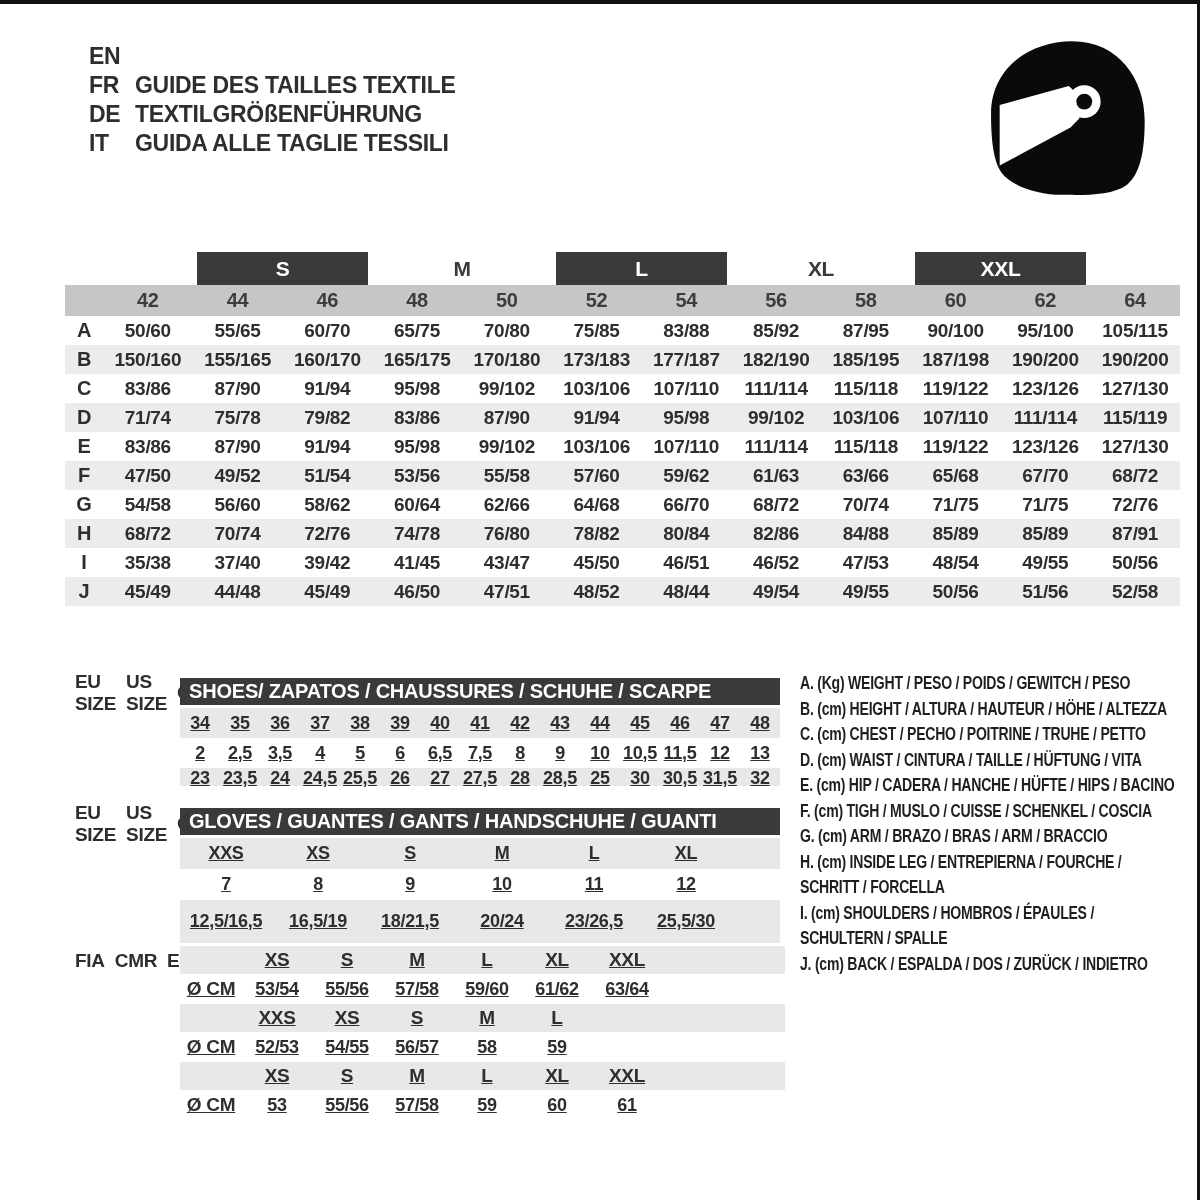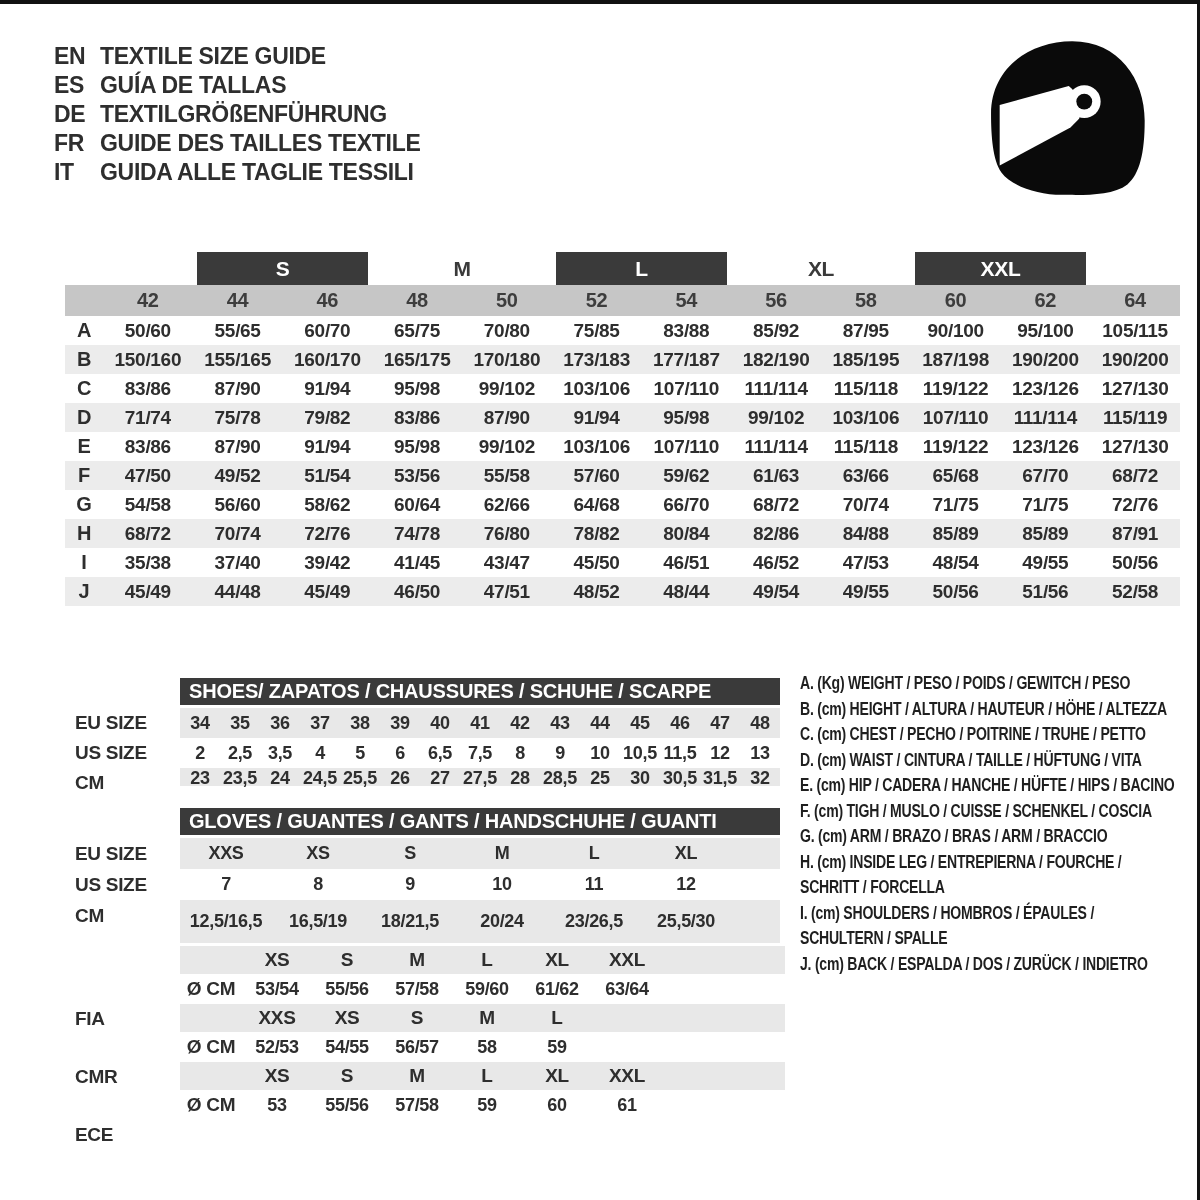--- a/index.html
+++ b/index.html
@@ -14,46 +14,46 @@
   body{
     width:1200px;height:1200px;background:#fff;
     font-family:"Liberation Sans","DejaVu Sans",sans-serif;
     font-weight:bold;color:var(--ink);letter-spacing:-0.3px;
   }
   .page{position:relative;width:1200px;height:1200px;overflow:hidden;background:#fff;}
   .border-top{position:absolute;top:0;left:0;width:100%;height:4px;background:var(--frame);}
   .border-right{position:absolute;top:0;right:0;width:3px;height:100%;background:var(--frame);}
 
   
-  .langs{position:absolute;left:54px;top:42px;}
+  .langs{position:absolute;left:89px;top:42px;}
   .lang-row{display:grid;grid-template-columns:46px auto;height:29px;align-items:center;font-size:23px;}
 
   
   .helmet-icon{position:absolute;left:978px;top:36px;width:178px;height:164px;}
 
   
   .textile{position:absolute;left:65px;top:252px;width:1115px;}
   .t-grid{display:grid;grid-template-columns:38px repeat(12,1fr);}
   .t-groups{height:33px;}
   .t-group{display:flex;align-items:center;justify-content:center;font-size:21px;color:var(--dark);}
   .t-group.boxed{background:var(--dark);color:#fff;margin:0 4px;}
   .t-cols{height:31px;background:var(--band);}
   .t-cell{display:flex;align-items:center;justify-content:center;font-size:19px;}
   .t-cols .t-cell{font-size:20px;color:#3d3d3d;}
   .t-row{height:29px;}
   .t-row.alt{background:var(--stripe);}
   .t-letter{display:flex;align-items:center;justify-content:center;font-size:20px;}
 
   
   .section{position:absolute;left:65px;display:grid;grid-template-columns:115px auto;}
-  .sec-labels{display:flex;flex-direction:column;}
+  .sec-labels{display:flex;flex-direction:row;}
   .sec-label{display:flex;align-items:center;padding-left:10px;font-size:19px;}
   .sec-title{background:var(--dark);color:#fff;font-size:20px;display:flex;align-items:center;
              padding-left:9px;height:27px;margin-bottom:3px;letter-spacing:-0.2px;}
-  .sec-row{display:grid;align-items:center;}
+  .sec-row{display:grid;align-items:center;text-decoration:underline;}
   .sec-row.gray{background:var(--secstripe);}
   .sec-cell{text-align:center;font-size:18px;}
   .sec-cell.sz{font-size:19px;}
   .sec-cell.unit{font-size:19px;}
 
   
   .legend{position:absolute;left:800px;top:671px;width:505px;
           transform:scaleX(0.78);transform-origin:left top;
           font-size:18px;line-height:25.5px;color:#1f1f1f;}
   .legend-line{white-space:nowrap;}
@@ -61,33 +61,28 @@
 </head>
 <body>
 
 <div class="page">
   <div class="border-top"></div>
   <div class="border-right"></div>
 
   <div class="langs" id="langs">
       <div class="lang-row">
      <span>EN</span>
-     <span>TEXTILE SIZE GUIDE</span>
    </div>
       <div class="lang-row">
-     <span>ES</span>
-     <span>GUÍA DE TALLAS</span>
+     <span>FR</span>
+     <span>GUIDE DES TAILLES TEXTILE</span>
    </div>
       <div class="lang-row">
      <span>DE</span>
      <span>TEXTILGRÖßENFÜHRUNG</span>
-   </div>
-      <div class="lang-row">
-     <span>FR</span>
-     <span>GUIDE DES TAILLES TEXTILE</span>
    </div>
       <div class="lang-row">
      <span>IT</span>
      <span>GUIDA ALLE TAGLIE TESSILI</span>
    </div>
     </div>
 
   <svg class="helmet-icon" viewBox="0 0 100 95" xmlns="http://www.w3.org/2000/svg" aria-hidden="true">
     <path d="M53 3 C80 3 95 25 95 49 C95 68 92 80 85 86 C76 93 58 92 47 92
              C33 92 18 87 12 79 C7 72 6 58 6 45 C6 19 28 3 53 3 Z" fill="#0a0a0a"></path>

